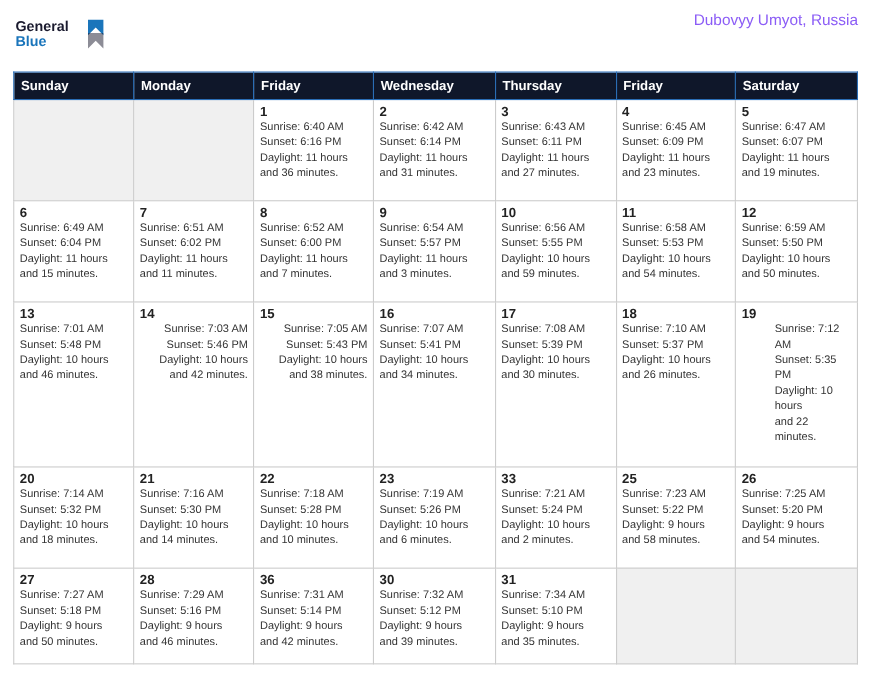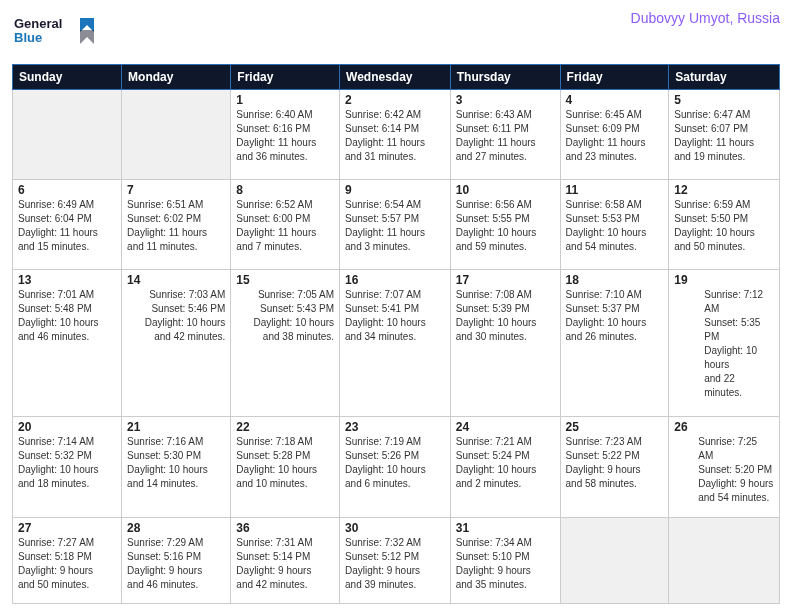--- a/index.html
+++ b/index.html
@@ -285,36 +285,36 @@
 and 10 minutes.</div>
           </td>
           <td>
             <div class="day-number">23</div>
             <div class="cell-info" style="white-space: pre-line;">Sunrise: 7:19 AM
 Sunset: 5:26 PM
 Daylight: 10 hours
 and 6 minutes.</div>
           </td>
           <td>
-            <div class="day-number">24</div>
+            <div class="day-number">33</div>
             <div class="cell-info" style="white-space: pre-line;">Sunrise: 7:21 AM
 Sunset: 5:24 PM
 Daylight: 10 hours
 and 2 minutes.</div>
           </td>
           <td>
             <div class="day-number">25</div>
             <div class="cell-info" style="white-space: pre-line;">Sunrise: 7:23 AM
 Sunset: 5:22 PM
 Daylight: 9 hours
 and 58 minutes.</div>
           </td>
           <td>
             <div class="day-number">26</div>
-            <div class="cell-info" style="white-space: pre-line; margin-left: 24px;">Sunrise: 7:25 AM
+            <div class="cell-info" style="white-space: pre-line;">Sunrise: 7:25 AM
 Sunset: 5:20 PM
 Daylight: 9 hours
 and 54 minutes.</div>
           </td>
         </tr>
         <tr class="week-row week-row-last">
           <td>
             <div class="day-number">27</div>
             <div class="cell-info" style="white-space: pre-line;">Sunrise: 7:27 AM
 Sunset: 5:18 PM

